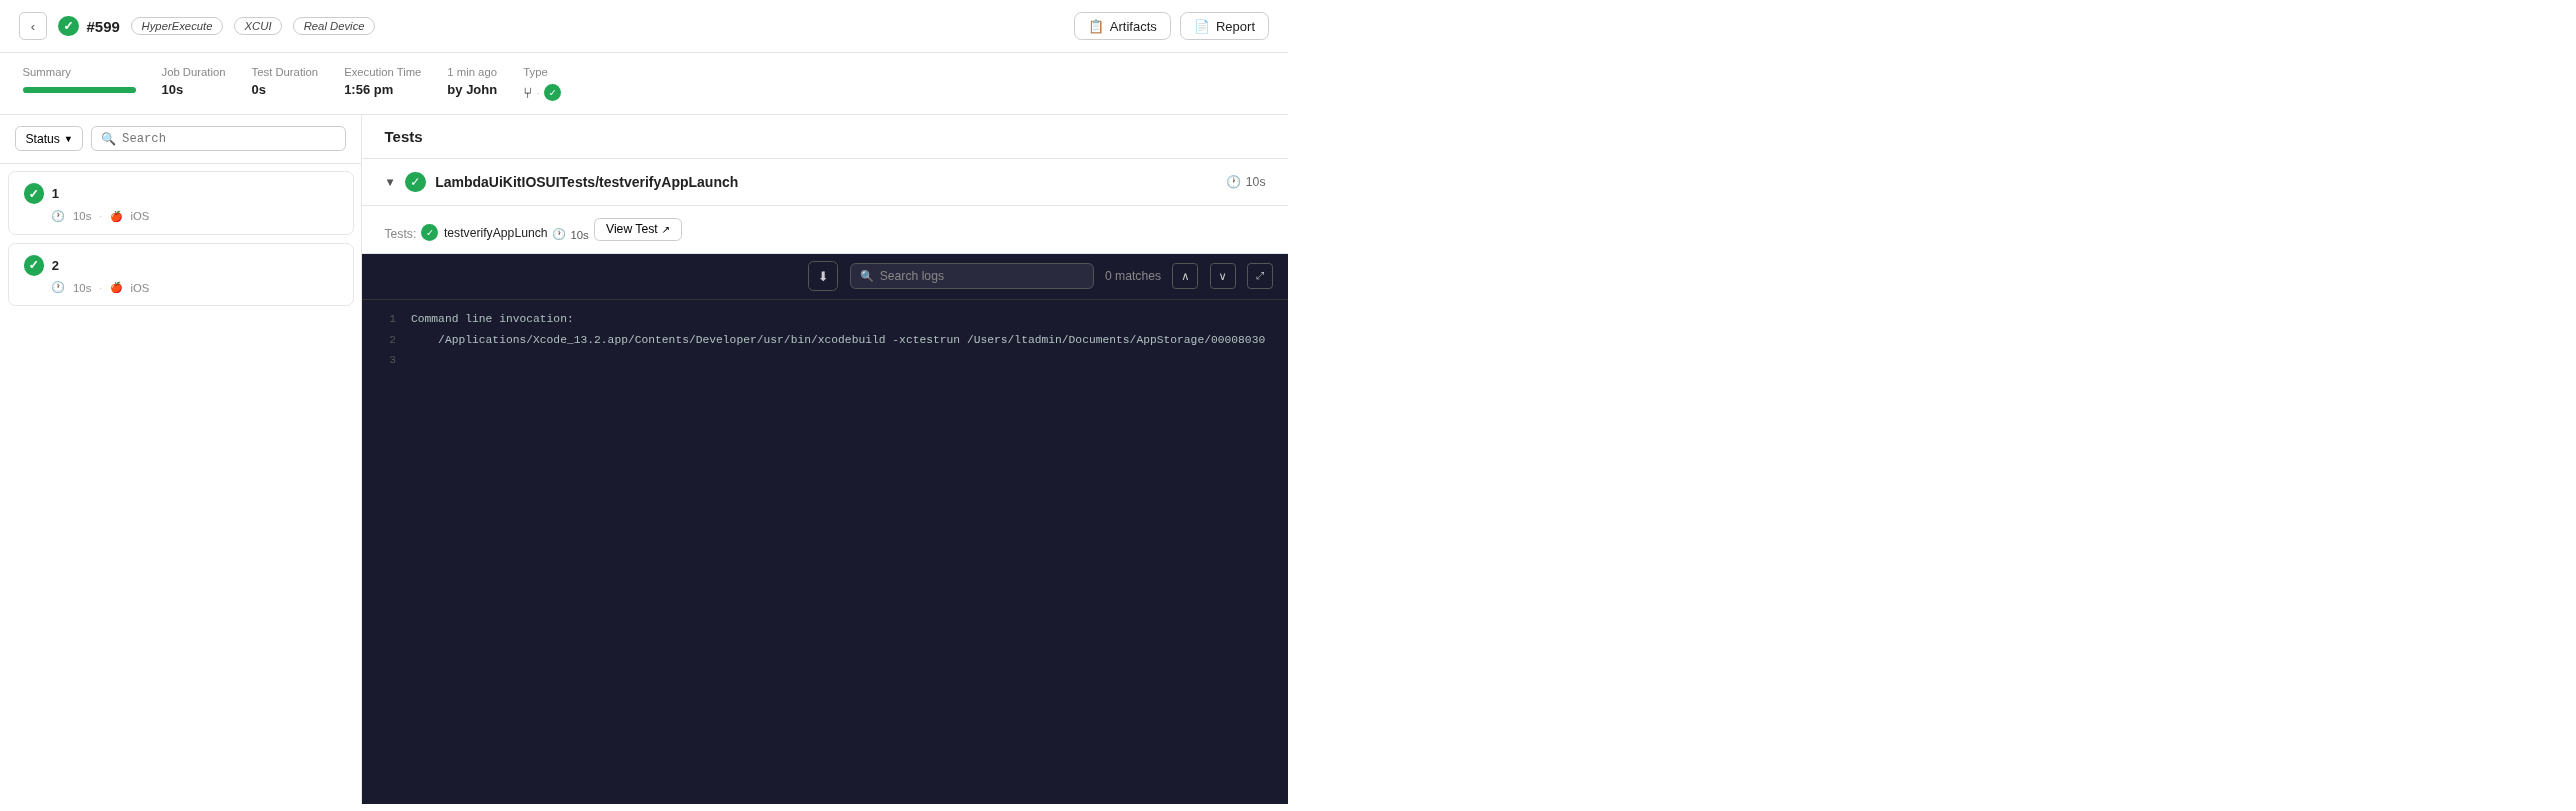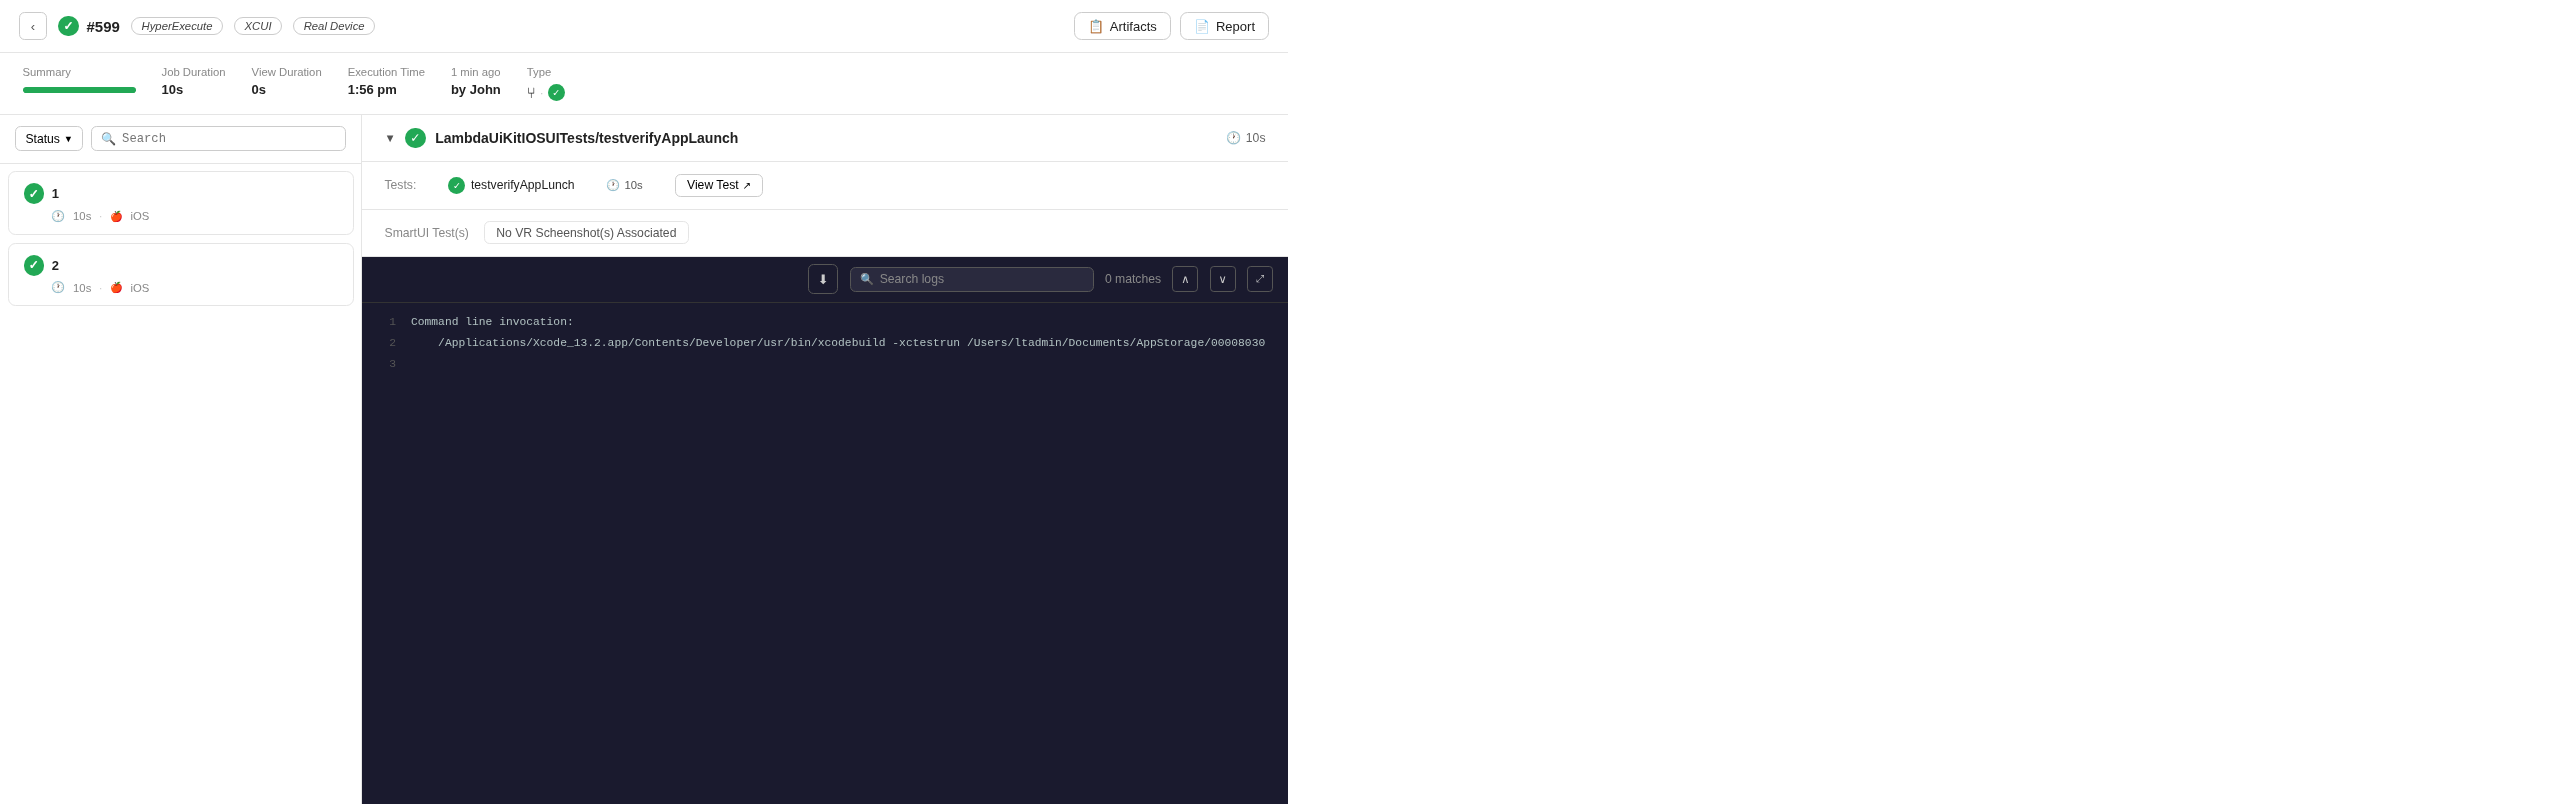--- a/index.html
+++ b/index.html
@@ -228,22 +228,22 @@
     }
     .expand-time {
       font-size: 12.2px;
       color: #666;
       display: flex; align-items: center; gap: 3.8px;
     }
 
     
     .tests-sub-row {
       display: flex;
-      align-items: center;
-      gap: 32px;
+      align-items: flex-end;
+      gap: 5px;
       padding: 11.3px 22.5px;
       border-bottom: 0.9px solid #e5e5e5;
     }
     .tests-label {
       font-size: 12.2px;
       color: #888;
       font-weight: 500;
     }
     .test-badge {
       display: flex; align-items: center; gap: 5.6px;
@@ -419,21 +419,21 @@
       <div class="summary-bar">
         <div class="summary-bar-fill" style="width:100%;"></div>
       </div>
     </div>
   </div>
   <div class="meta-item">
     <span class="meta-label">Job Duration</span>
     <span class="meta-value">10s</span>
   </div>
   <div class="meta-item">
-    <span class="meta-label">View Duration</span>
+    <span class="meta-label">Test Duration</span>
     <span class="meta-value">0s</span>
   </div>
   <div class="meta-item">
     <span class="meta-label">Execution Time</span>
     <span class="meta-value">1:56 pm</span>
   </div>
   <div class="meta-item">
     <span class="meta-label">1 min ago</span>
     <span class="meta-value">by John</span>
   </div>
@@ -487,20 +487,23 @@
           <span>10s</span>
           <span class="dot-sep">·</span>
           <span style="font-size:10.3px;">🍎</span>
           <span>iOS</span>
         </div>
       </div>
     </div>
   </div>
 
   <div class="right-panel">
+    <div class="right-panel-header">
+      <span>Tests</span>
+    </div>
 
     <div class="test-detail">
 
       <div class="expand-row">
         <div class="expand-left">
           <span class="expand-chevron">▼</span>
           <span class="check-circle">✓</span>
           <span class="expand-name">LambdaUiKitIOSUITests/testverifyAppLaunch</span>
         </div>
         <div class="expand-time">
@@ -518,24 +521,20 @@
         <div class="time-badge">
           <span>🕐</span>
           <span>10s</span>
         </div>
         <button class="view-test-btn">
           <span>View Test</span>
           <span style="font-size:10.3px;">↗</span>
         </button>
       </div>
 
-      <div class="smartui-row">
-        <span class="smartui-label">SmartUI Test(s)</span>
-        <span class="smartui-badge">No VR Scheenshot(s) Associated</span>
-      </div>
 
       <div class="log-area">
         <div class="log-toolbar">
           <button class="log-download-btn">
             <span>⬇</span>
           </button>
           <div class="log-search-box">
             <span style="color:#888;font-size:11.3px;">🔍</span>
             <input type="text" placeholder="Search logs" style="">
           </div>

